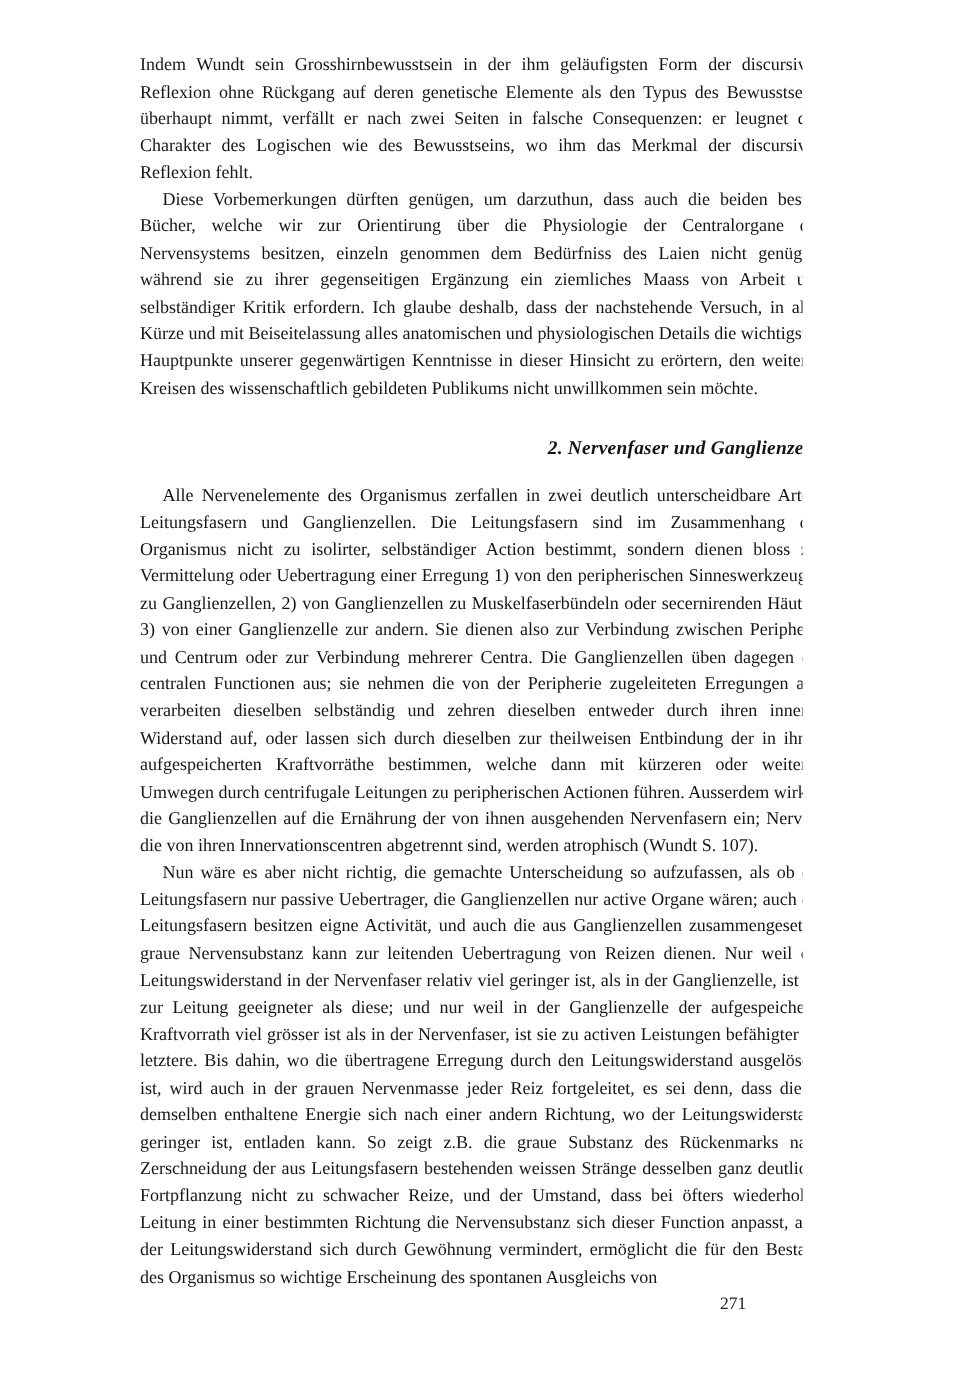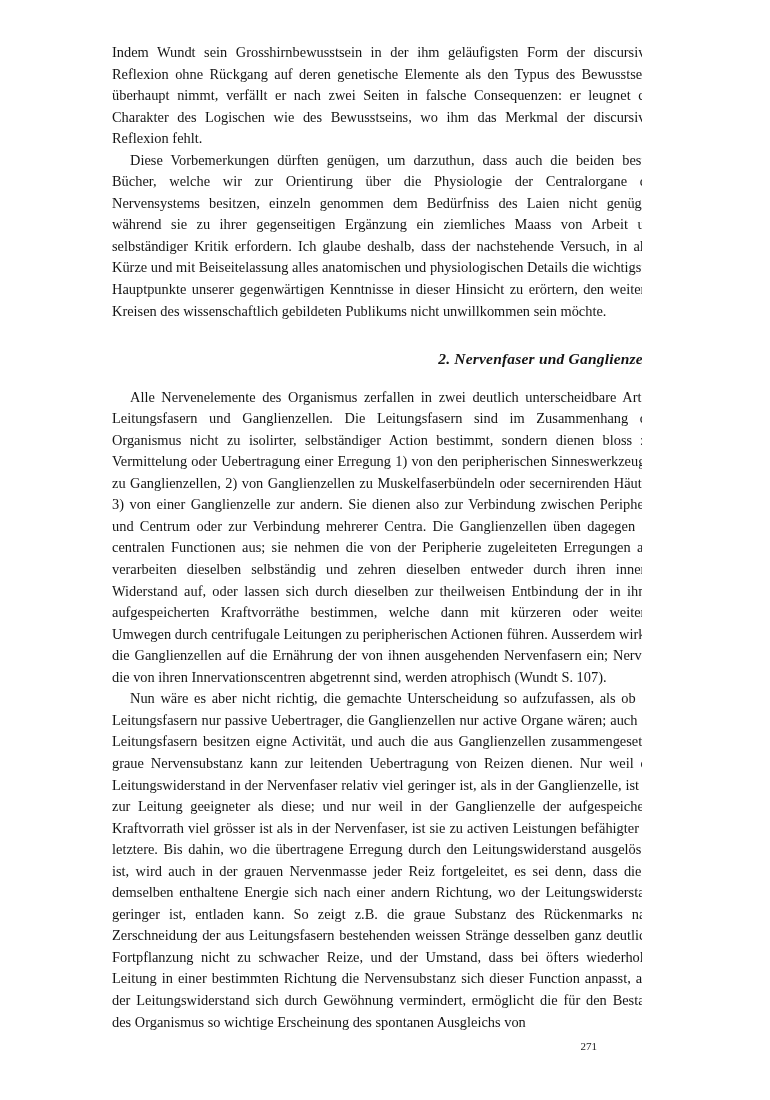--- a/index.html
+++ b/index.html
@@ -39,21 +39,21 @@
     font-style: italic;
     text-align: right;
     letter-spacing: 0.2px;
   }
   .emph {
   }
   .page-number {
     position: absolute;
     right: 45px;
     bottom: 48px;
-    font-size: 11px;
+    font-size: 14px;
     color: #222222;
   }
 </style>
 </head>
 <body>
 
 <div class="page">
   <div class="text-block">
     <p class="para">Indem Wundt sein Grosshirnbewusstsein in der ihm geläufigsten Form der discursiven Reflexion ohne Rückgang auf deren genetische Elemente als den Typus des Bewusstseins überhaupt nimmt, verfällt er nach zwei Seiten in falsche Consequenzen: er leugnet den Charakter des Logischen wie des Bewusstseins, wo ihm das Merkmal der discursiven Reflexion fehlt.</p>
     <p class="para indent">Diese Vorbemerkungen dürften genügen, um darzuthun, dass auch die beiden besten Bücher, welche wir zur Orientirung über die Physiologie der Centralorgane des Nervensystems besitzen, einzeln genommen dem Bedürfniss des Laien nicht genügen, während sie zu ihrer gegenseitigen Ergänzung ein ziemliches Maass von Arbeit und selbständiger Kritik erfordern. Ich glaube deshalb, dass der nachstehende Versuch, in aller Kürze und mit Beiseitelassung alles anatomischen und physiologischen Details die wichtigsten Hauptpunkte unserer gegenwärtigen Kenntnisse in dieser Hinsicht zu erörtern, den weiteren Kreisen des wissenschaftlich gebildeten Publikums nicht unwillkommen sein möchte.</p>

